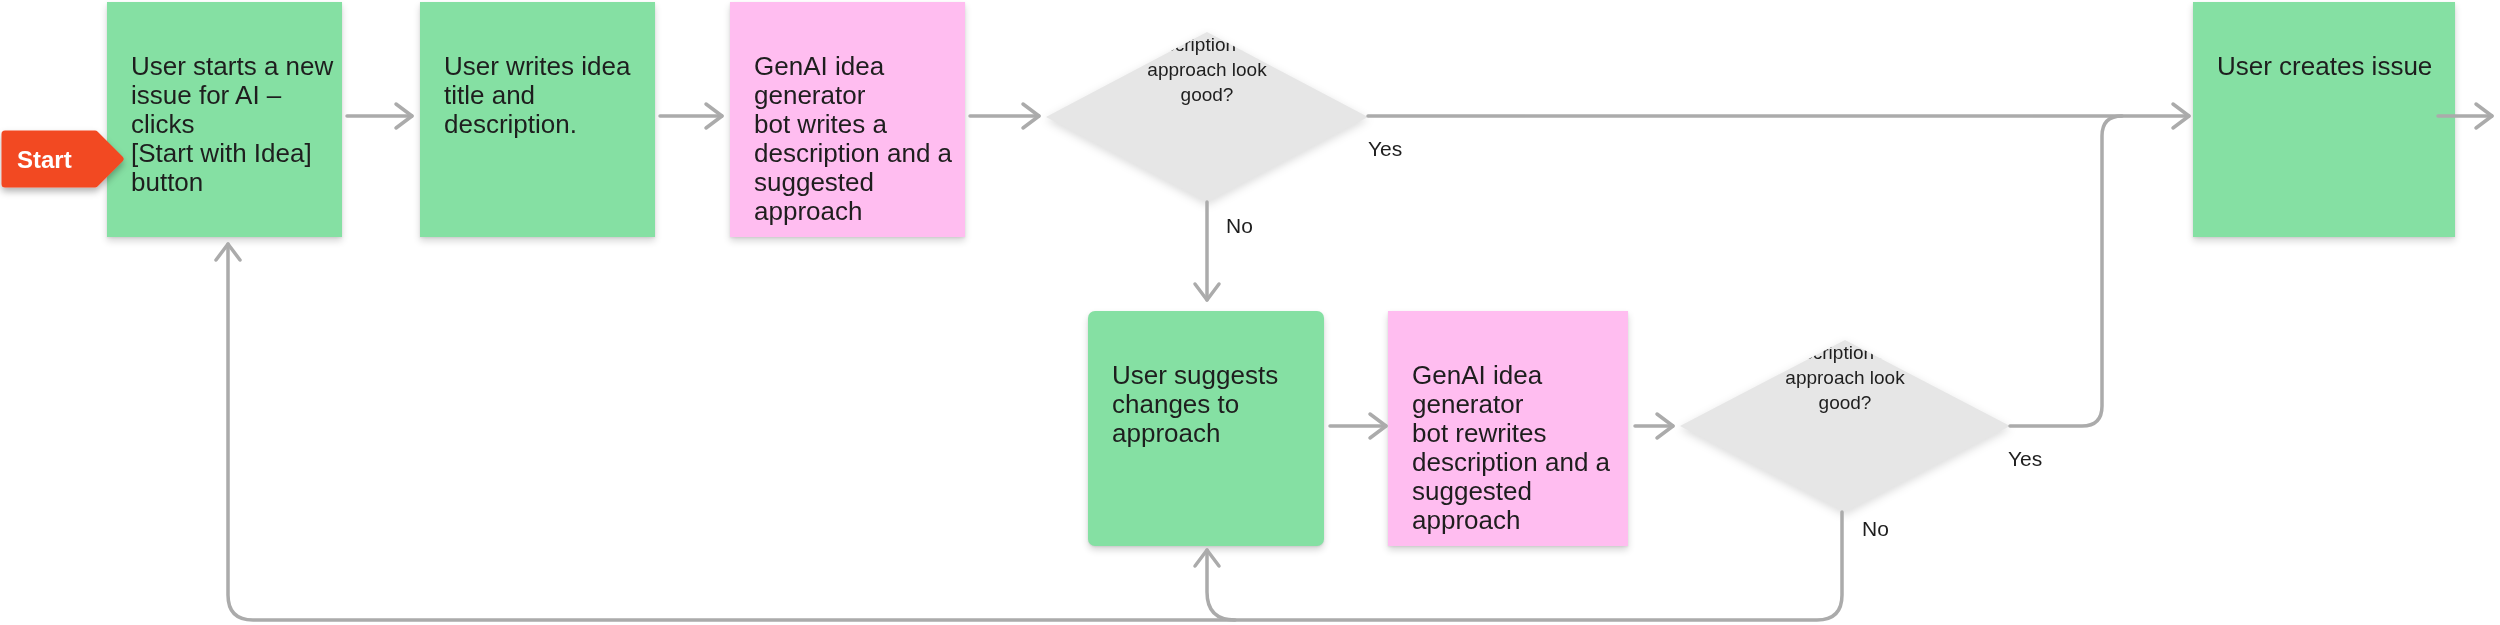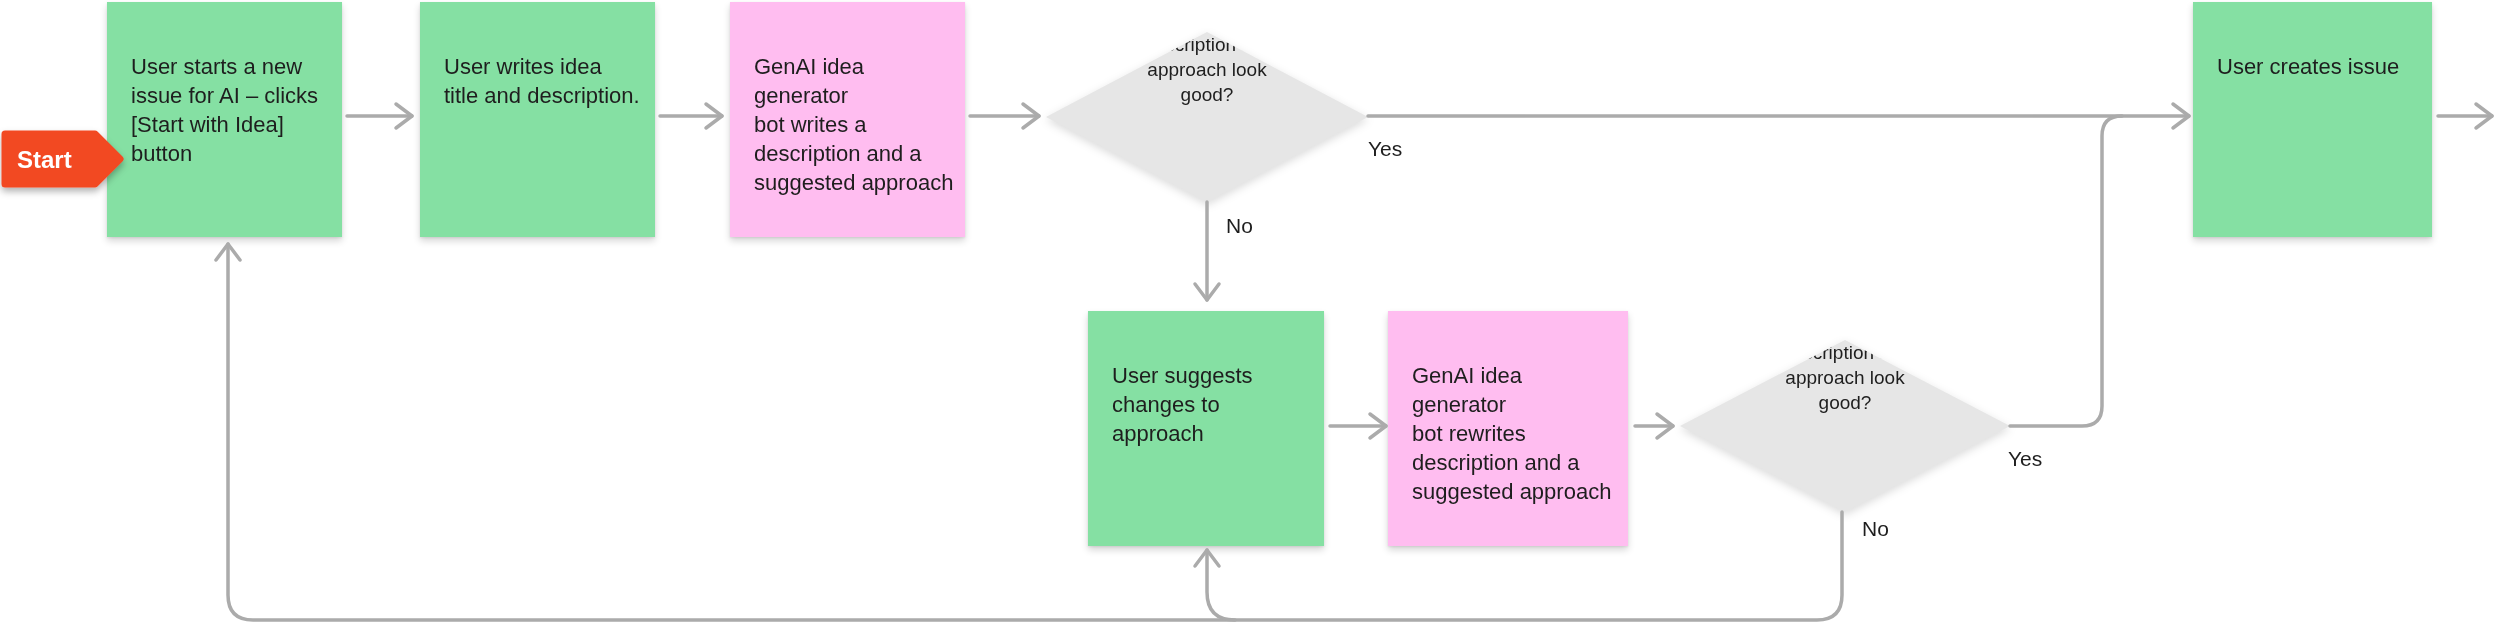--- a/index.html
+++ b/index.html
@@ -8,21 +8,21 @@
     width:2500px;height:625px;
     background:var(--canvas-bg,#ffffff);
     font-family:"Liberation Sans","DejaVu Sans",sans-serif;
     overflow:hidden;
   }
   .note{
     position:absolute;
     box-sizing:border-box;
     padding:21px 8px 0 24px;
     color:var(--text-dark,#1e1e1e);
-    font-size:22px;line-height:29px;
+    font-size:26px;line-height:29px;
     white-space:pre-line;
     box-shadow:0 4px 7px rgba(0,0,0,.16),0 1px 2px rgba(0,0,0,.08);
   }
   .note.green{background:var(--sticky-green,#85e0a3);}
   .note.pink{background:var(--sticky-pink,#ffbdf0);}
   .diamond-wrap{position:absolute;filter:drop-shadow(0 3px 4px rgba(0,0,0,.14));}
   .diamond{
     width:100%;height:100%;
     background:var(--decision-gray,#e6e6e6);
     clip-path:polygon(50% 0,100% 50%,50% 100%,0 50%);
@@ -71,33 +71,33 @@
 title and description.</span>
   </div>
 
   <div class="note pink" style="left:730px;top:2px;width:235px;height:235px;">
     <span>GenAI idea generator
 bot writes a
 description and a
 suggested approach</span>
   </div>
 
-  <div class="note green" style="left:1088px;top:311px;width:236px;height:235px;">
+  <div class="note green" style="left:1088px;top:311px;width:236px;height:235px;border-radius:7px;">
     <span>User suggests
 changes to approach</span>
   </div>
 
   <div class="note pink" style="left:1388px;top:311px;width:240px;height:235px;">
     <span>GenAI idea generator
 bot rewrites
 description and a
 suggested approach</span>
   </div>
 
-  <div class="note green" style="left:2193px;top:2px;width:239px;height:235px;">
+  <div class="note green" style="left:2193px;top:2px;width:262px;height:235px;">
     <span>User creates issue</span>
   </div>
 
   <div class="diamond-wrap" style="left:1046px;top:32px;width:322px;height:170px;">
     <div class="diamond">
       <span>Description and
 approach look
 good?</span>
     </div>
   </div>

